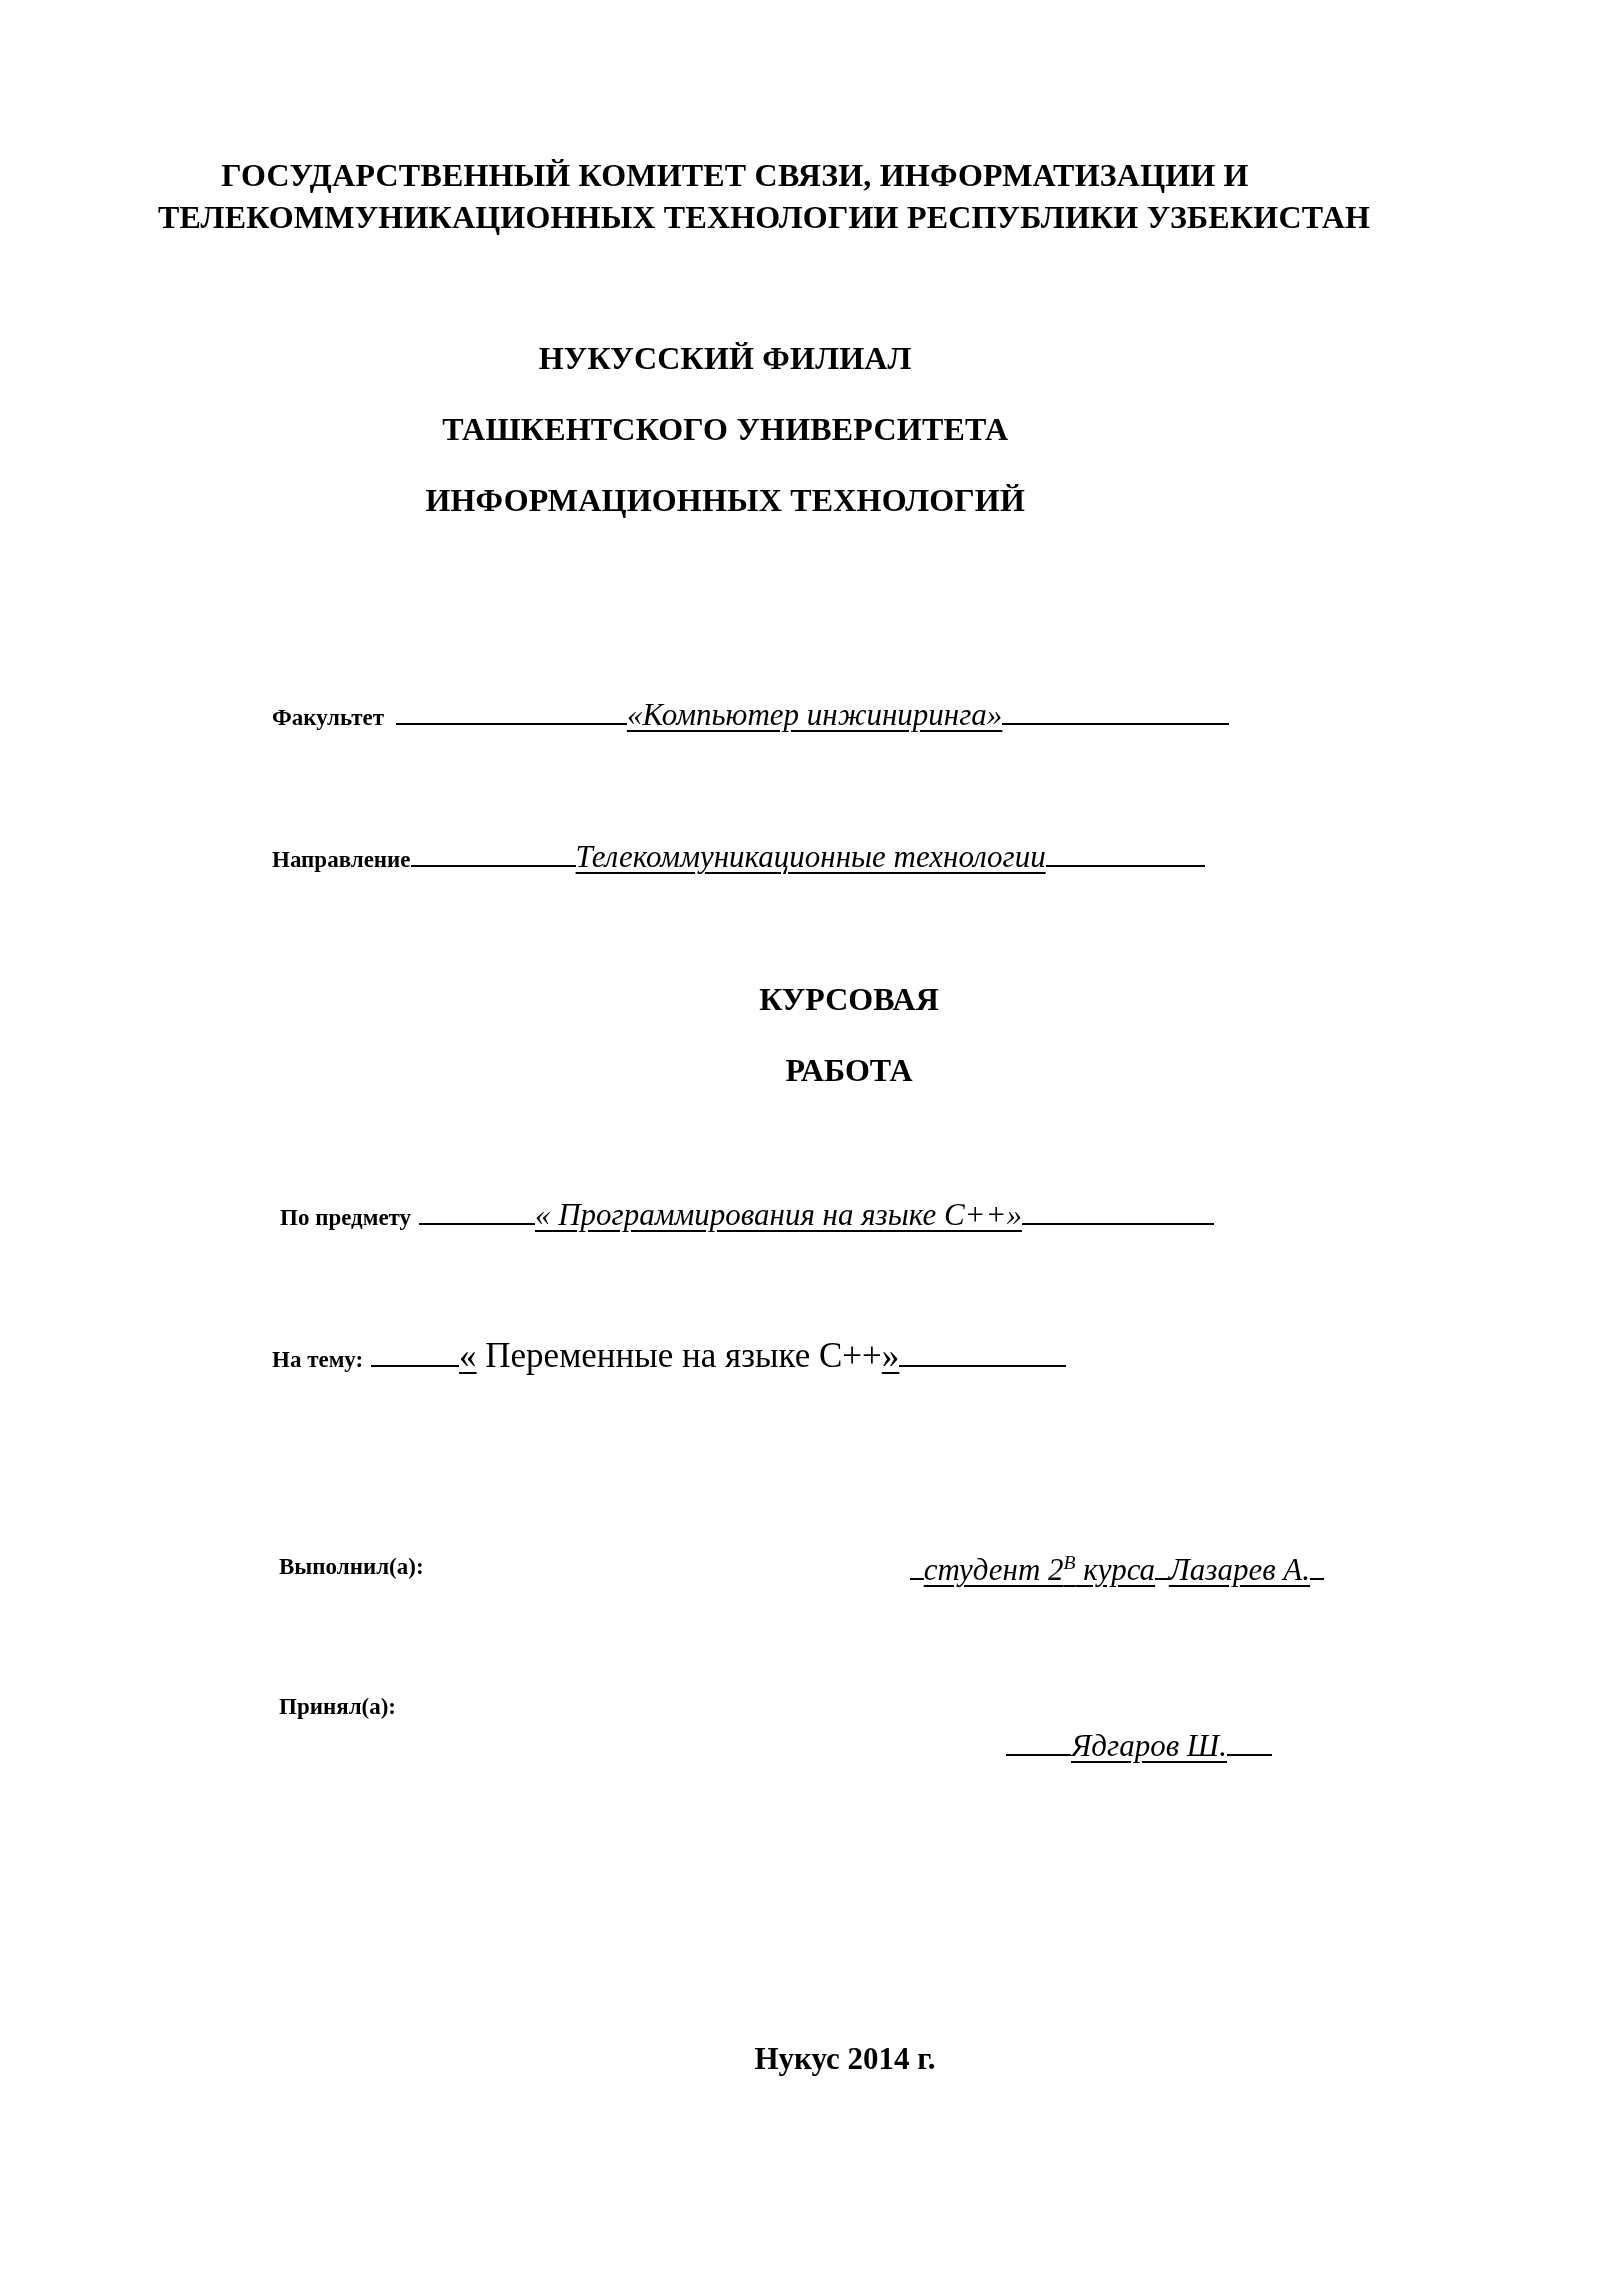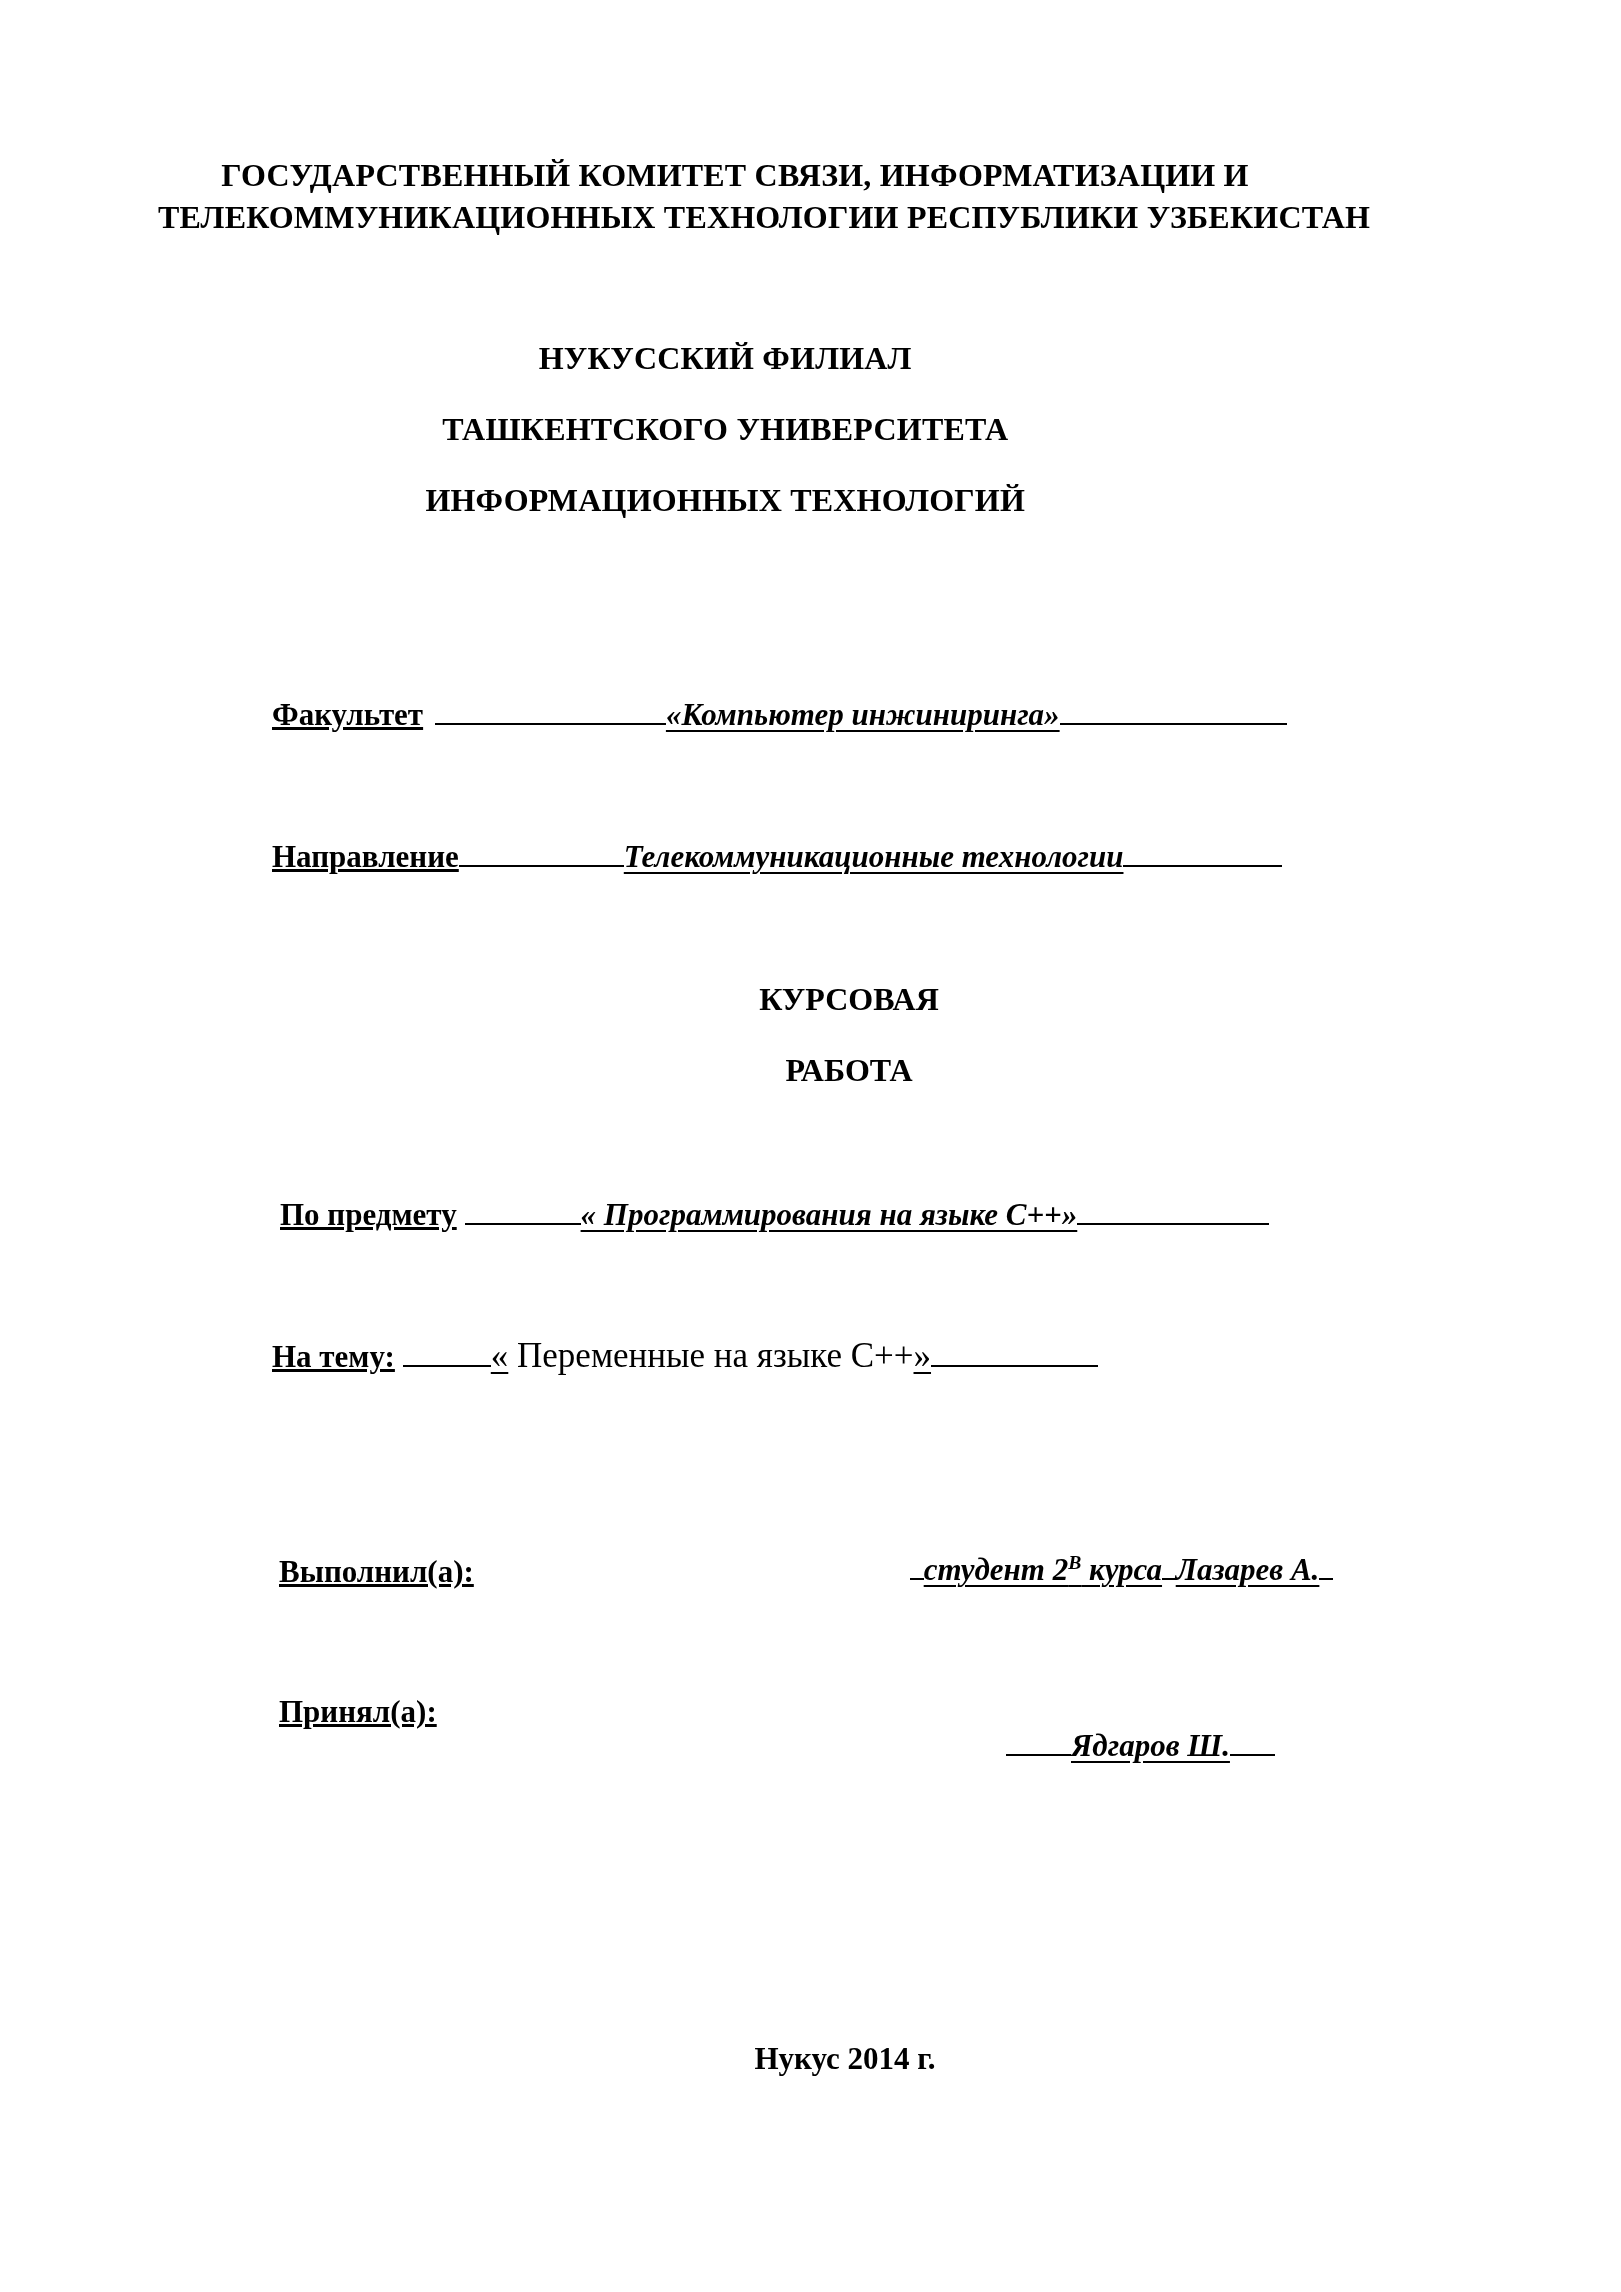--- a/index.html
+++ b/index.html
@@ -3,23 +3,23 @@
   <meta charset="utf-8">
   <style>
     html, body { margin: 0; padding: 0; background: #ffffff; }
     body {
       width: 1621px; height: 2293px; position: relative; overflow: hidden;
       font-family: "Liberation Serif", "DejaVu Serif", serif; color: #000;
     }
     .abs { position: absolute; white-space: nowrap; }
     .center { left: 0; width: 1470px; text-align: center; }
     .b { font-weight: bold; }
-    .i { font-style: italic; font-weight: bold; }
+    .i { font-style: italic; }
     .hdr { font-size: 32px; font-weight: bold; letter-spacing: 0.2px; }
-    .lbl { font-size: 31px; font-weight: bold; text-decoration: underline; }
+    .lbl { font-size: 23px; font-weight: bold; }
     .u { text-decoration: underline; text-decoration-thickness: 2px; text-underline-offset: 4.9px; }
     .fill { display: inline-block; border-bottom: 2px solid #000; height: 27.4px; vertical-align: baseline; }
     .val { font-size: 31px; }
     .val-lg { font-size: 35px; }
     sup { font-size: 19.6px; line-height: 0; }
   </style>
 </head>
 <body>
 
 <div class="abs center hdr" style="top:157px;">ГОСУДАРСТВЕННЫЙ КОМИТЕТ СВЯЗИ, ИНФОРМАТИЗАЦИИ И</div>

